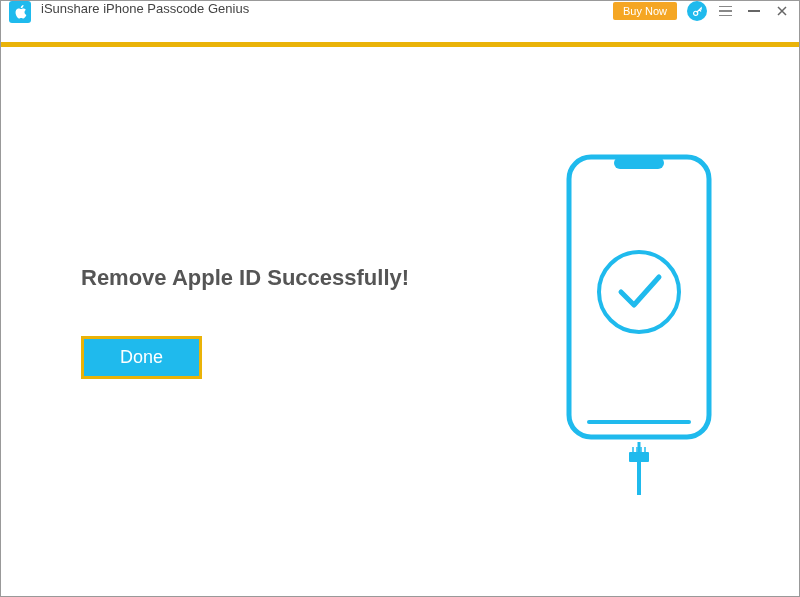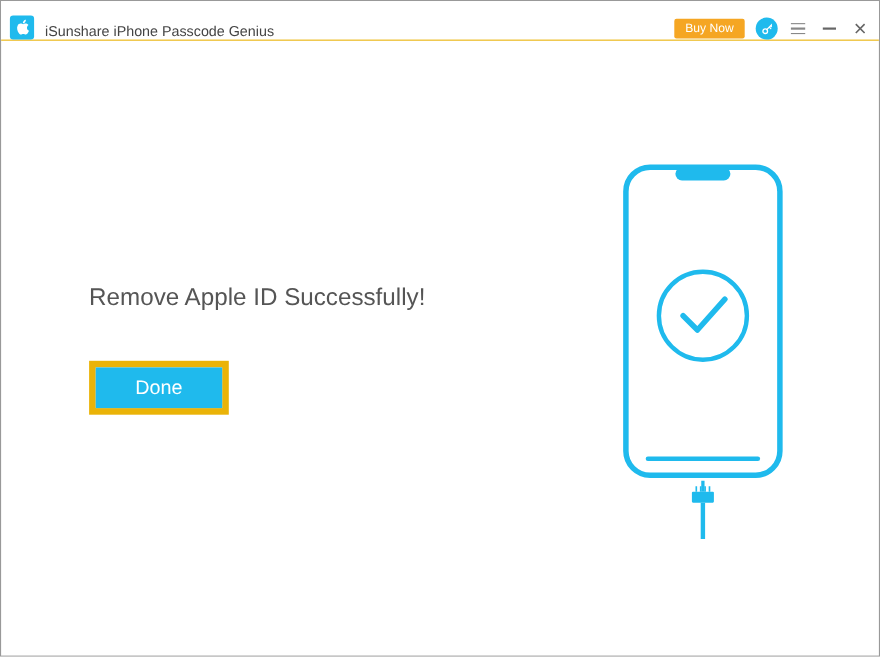--- a/index.html
+++ b/index.html
@@ -12,26 +12,26 @@
     }
     .window {
       width: 800px;
       height: 597px;
       background: #ffffff;
       border: 1px solid #999;
       display: flex;
       flex-direction: column;
     }
     .titlebar {
-      height: 36px;
+      height: 46px;
       background: #ffffff;
       display: flex;
-      align-items: flex-end;
+      align-items: flex-start;
       padding: 0 8px;
-      border-bottom: 1px solid #eab308;
+      border-bottom: 5px solid #eab308;
     }
     .app-icon {
       width: 22px;
       height: 22px;
       background: #1fbaed;
       border-radius: 3px;
       display: flex;
       align-items: center;
       justify-content: center;
       margin-right: 10px;
@@ -109,24 +109,24 @@
       padding: 40px 60px 40px 80px;
     }
     .left-content {
       flex: 1;
       padding-right: 40px;
     }
     .success-message {
       font-size: 22px;
       color: #555;
       margin-bottom: 45px;
-      font-weight: 400;
+      font-weight: 700;
     }
     .done-wrapper {
-      border: 6px solid #eab308;
+      border: 3px solid #eab308;
       display: inline-block;
       padding: 0;
     }
     .done-button {
       background: #1fbaed;
       color: #fff;
       font-size: 18px;
       padding: 8px 36px;
       border: none;
       cursor: pointer;

